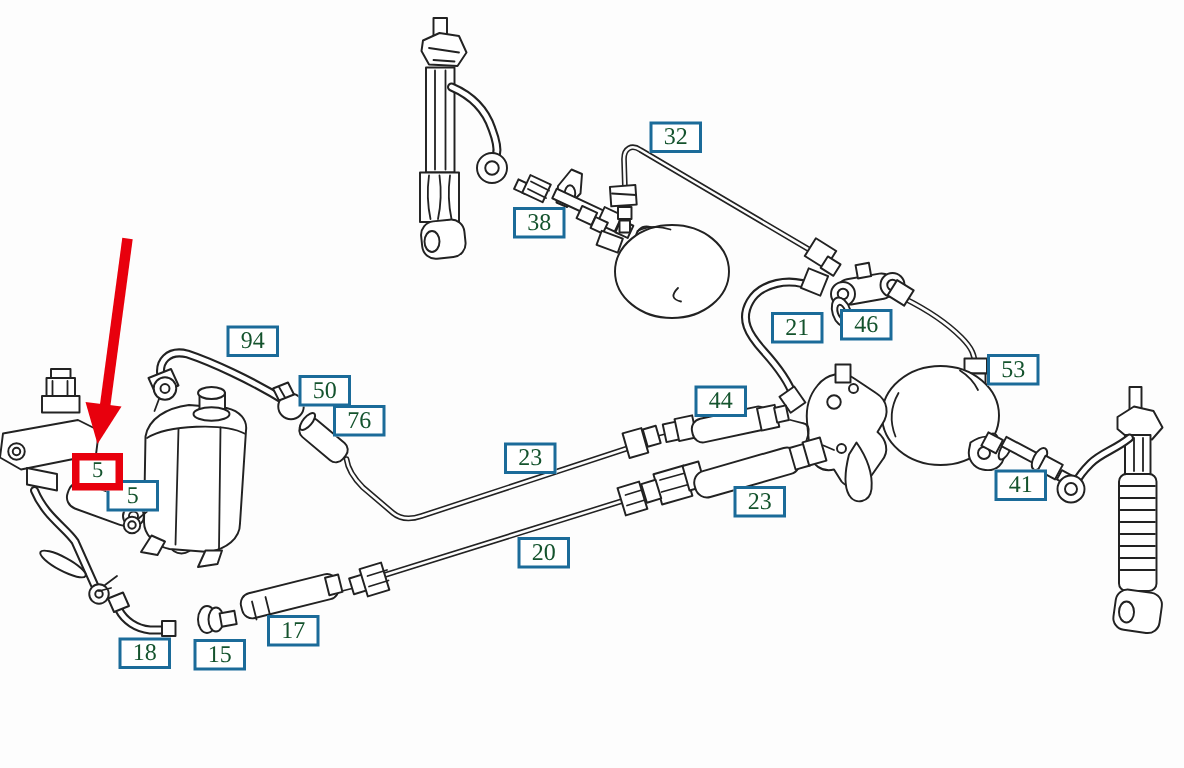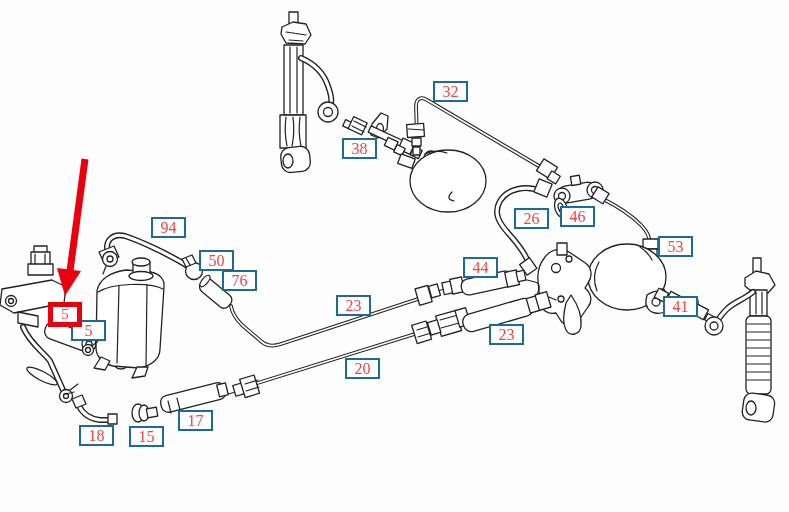--- a/index.html
+++ b/index.html
@@ -17,21 +17,21 @@
   .tube{fill:none;stroke:#222222;stroke-width:3.8;stroke-linecap:round;}
   .tube-core{fill:none;stroke:#fdfdfd;stroke-width:1.7;stroke-linecap:round;}
   .hose{fill:none;stroke:#222222;stroke-width:6;stroke-linecap:round;}
   .hose-core{fill:none;stroke:#ffffff;stroke-width:3.2;stroke-linecap:round;}
   
   .callout{
     position:absolute;
     width:31px;height:17px;line-height:17px;
     background:#ffffff;
     border:2px solid #1b6b99;
-    color:#ef4444;
+    color:#14532d;
     font-size:16px;
     text-align:center;
     cursor:pointer;
     user-select:none;
   }
   .callout.highlight{
     width:24px;height:15px;line-height:15px;
     font-size:15px;
     border:5px solid #e8000d;
   }
@@ -288,26 +288,26 @@
       <polygon points="57,268 81,271 65,296" fill="#e8000d"></polygon>
     </g>
   </svg>
 
   <div class="callout" style="left:71px;top:320px">5</div>
   <div class="callout" style="left:79px;top:425px">18</div>
   <div class="callout" style="left:129px;top:426px">15</div>
   <div class="callout" style="left:178px;top:410px">17</div>
   <div class="callout" style="left:345px;top:358px">20</div>
   <div class="callout" style="left:489px;top:324px">23</div>
-  <div class="callout" style="left:514px;top:208px">26</div>
+  <div class="callout" style="left:514px;top:208px">21</div>
   <div class="callout" style="left:560px;top:206px">46</div>
   <div class="callout" style="left:433px;top:81px">32</div>
   <div class="callout" style="left:658px;top:236px">53</div>
   <div class="callout" style="left:342px;top:138px">38</div>
-  <div class="callout" style="left:663px;top:296px">41</div>
+  <div class="callout" style="left:663px;top:313px">41</div>
   <div class="callout" style="left:463px;top:257px">44</div>
   <div class="callout" style="left:336px;top:295px">23</div>
   <div class="callout" style="left:199px;top:250px">50</div>
   <div class="callout" style="left:222px;top:270px">76</div>
   <div class="callout" style="left:151px;top:217px">94</div>
   <div class="callout highlight" style="left:48px;top:302px">5</div>
 
 </div>
 
 </body></html>

